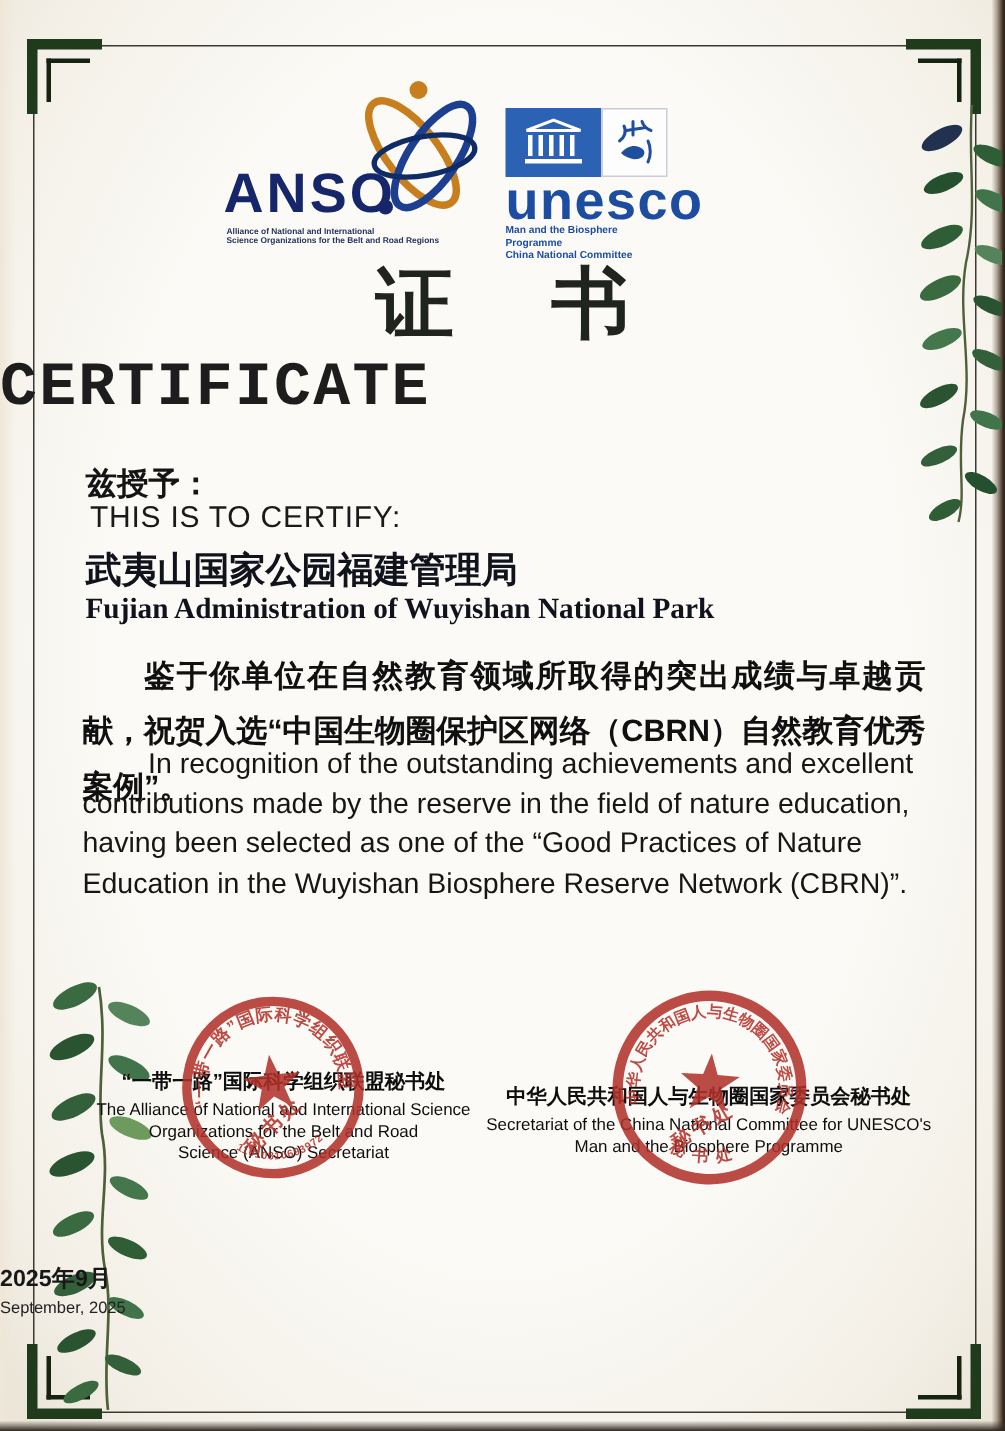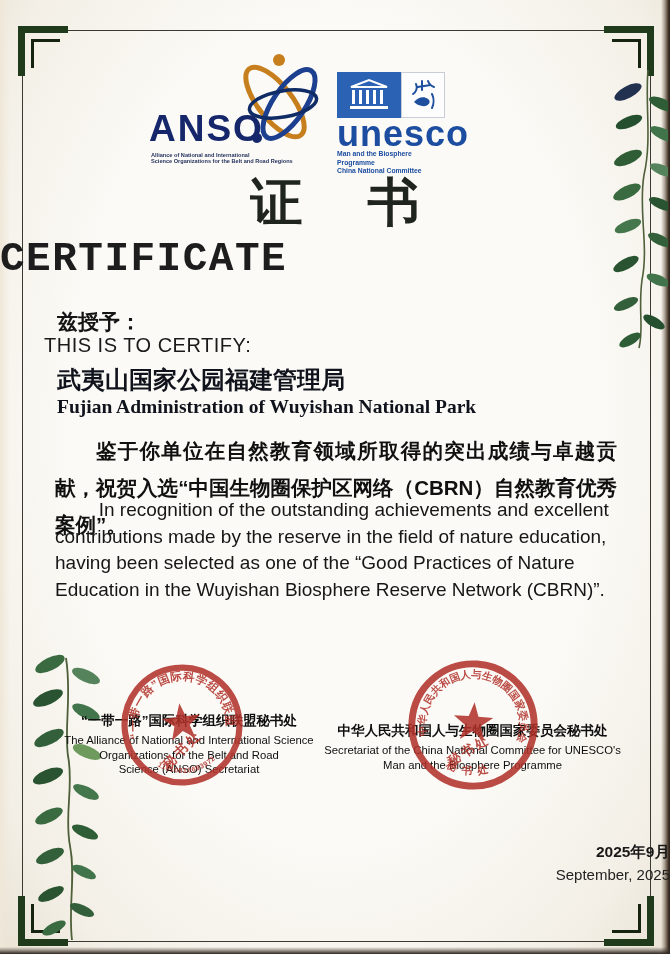--- a/index.html
+++ b/index.html
@@ -59,42 +59,42 @@
   .unesco-lines{font-size:6.8px;line-height:8.6px;font-weight:700;color:#1c4da0;margin-top:2px;}
 
   
   .title-zh{position:absolute;left:0;top:168px;width:670px;text-align:center;
     font-family:"Liberation Serif", serif;font-size:52px;font-weight:700;letter-spacing:26px;text-indent:26px;color:#20241f;}
   .title-en{position:absolute;left:0;top:236px;width:536px;text-align:left;
     font-size:41px;font-weight:700;letter-spacing:1.5px;color:#1d1d1d;font-family:Liberation Mono, monospace;}
 
   
   .present-zh{position:absolute;left:57px;top:308px;font-size:21px;font-weight:700;color:#141414;}
-  .present-en{position:absolute;left:44px;top:334px;font-size:20px;font-weight:500;color:#1a1a1a;letter-spacing:.5px;}
+  .present-en{position:absolute;left:60px;top:334px;font-size:20px;font-weight:500;color:#1a1a1a;letter-spacing:.5px;}
   .recipient-zh{position:absolute;left:57px;top:364px;font-family:"Liberation Serif", serif;font-size:24px;font-weight:700;color:#10131c;}
   .recipient-en{position:absolute;left:57px;top:396px;font-family:"Liberation Serif", serif;font-size:19.5px;font-weight:700;color:#10131c;}
 
   .body-zh{position:absolute;left:55px;top:432px;width:562px;
     font-size:20.5px;line-height:37px;font-weight:600;color:#101010;text-indent:2em;text-align:justify;}
   .body-en{position:absolute;left:55px;top:497px;width:558px;
     font-size:19px;line-height:26.5px;font-weight:400;color:#161616;text-indent:2.3em;}
 
   
   .sig{position:absolute;text-align:center;color:#0e0e0e;}
   .sig-left{left:44px;top:712px;width:290px;}
   .sig-right{left:300px;top:722px;width:345px;}
   .sig .zh{font-size:13.5px;font-weight:700;margin-bottom:3px;}
   .sig .en{font-size:11.3px;line-height:14.5px;font-weight:500;}
   .seal{position:absolute;opacity:.86;}
   .seal-left{left:115px;top:656px;transform:rotate(-7deg);}
   .seal-right{left:402px;top:654px;transform:rotate(4deg);}
 
-  .date{position:absolute;left:0;top:842px;width:670px;text-align:right;}
+  .date{position:absolute;left:0;top:842px;width:670px;text-align:left;}
   .date .zh{font-size:15.5px;font-weight:700;color:#181818;}
-  .date .en{font-size:15px;font-weight:500;color:#222;margin-top:3px;}
+  .date .en{font-size:11px;font-weight:500;color:#222;margin-top:3px;}
 </style>
 </head>
 <body>
 
 <div class="page">
 
   <div class="edge-left"></div>
   <div class="edge-right"></div>
   <div class="edge-bottom"></div>
 

